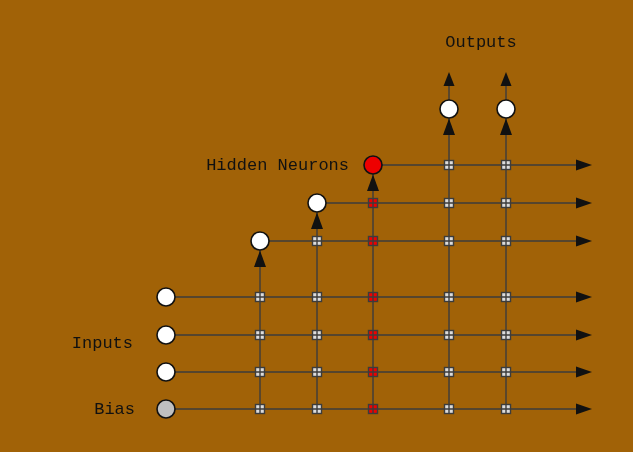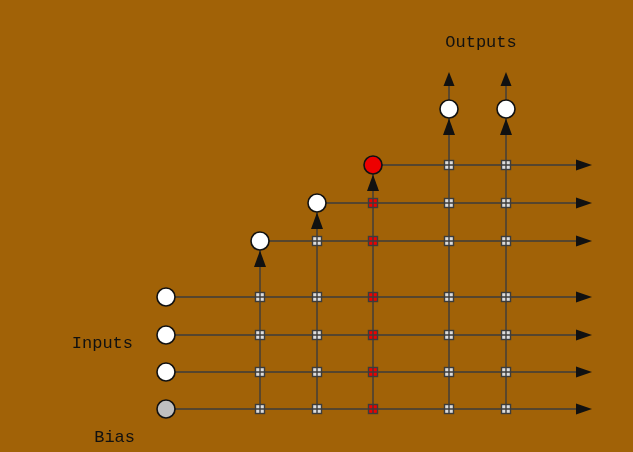--- a/index.html
+++ b/index.html
@@ -88,15 +88,16 @@
       <polygon points="506,118.5 500,135 512,135" fill="#111111"></polygon>
       <line x1="506" y1="100" x2="506" y2="85" stroke="#3c3c3c" stroke-width="1.4"></line>
       <polygon points="506,72 500.5,86 511.5,86" fill="#111111"></polygon>
       <circle cx="506" cy="109" r="9" fill="#ffffff" stroke="#111111" stroke-width="1.6"></circle>
       <circle cx="166" cy="297" r="9" fill="#ffffff" stroke="#111111" stroke-width="1.6"></circle>
       <circle cx="166" cy="335" r="9" fill="#ffffff" stroke="#111111" stroke-width="1.6"></circle>
       <circle cx="166" cy="372" r="9" fill="#ffffff" stroke="#111111" stroke-width="1.6"></circle>
       <circle cx="166" cy="409" r="9" fill="#c0c0c0" stroke="#111111" stroke-width="1.6"></circle>
     </svg>
   <div class="diagram-label center" style="top: 42px; left: 481px;">Outputs</div>
+  <div class="diagram-label" style="top: 165px; right: 284px;">Hidden Neurons</div>
   <div class="diagram-label" style="top: 343px; right: 500px;">Inputs</div>
-  <div class="diagram-label" style="top: 409px; right: 498px; margin-top: 28px;">Bias</div>
+  <div class="diagram-label" style="top: 409px; right: 498px;">Bias</div>
 </div>
 
 </body></html>

